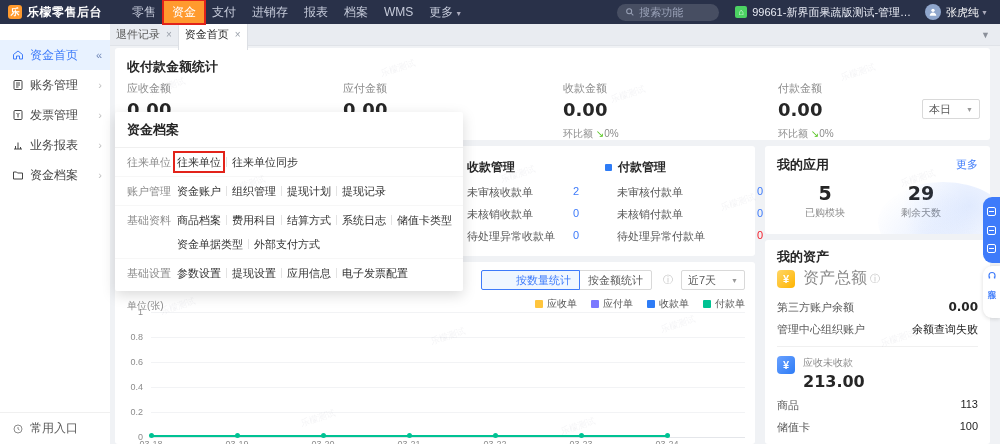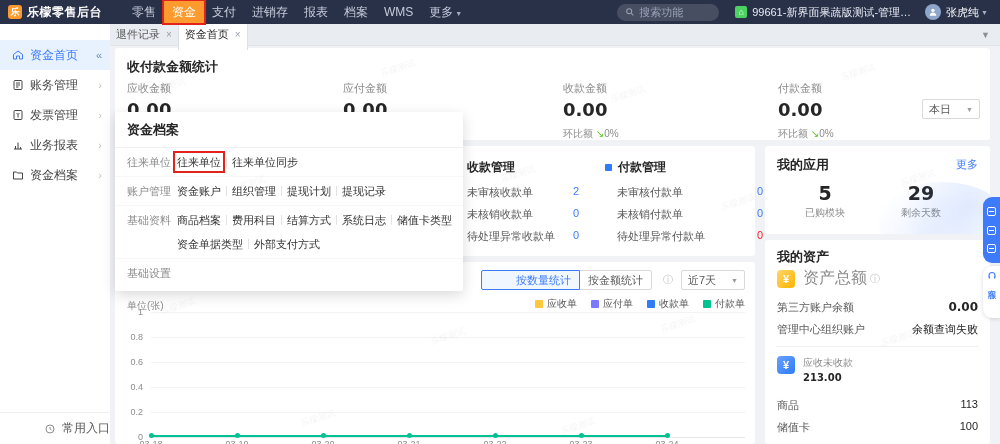--- a/index.html
+++ b/index.html
@@ -29,21 +29,21 @@
   .user-name { margin-left:5px; font-size:11px; white-space:nowrap; }
 
   
   .sidebar { position:absolute; top:24px; left:0; width:110px; height:420px; background:#fff; z-index:15; padding-top:16px; }
   .side-item { height:30px; display:flex; align-items:center; padding:0 8px 0 12px; color:#454545; cursor:pointer; }
   .side-item svg { margin-right:6px; flex:none; }
   .side-item .lbl { flex:1; font-size:12px; white-space:nowrap; }
   .chev { color:#c0c0c0; font-size:11px; }
   .collapse-glyph { color:#6f87b8; font-size:11px; }
   .side-item.active { background:#e8f2ff; color:#3e7bfa; }
-  .side-footer { position:absolute; bottom:0; left:0; width:100%; height:32px; border-top:1px solid #f0f0f0; display:flex; align-items:center; padding-left:12px; color:#595959; cursor:pointer;justify-content:flex-end; }
+  .side-footer { position:absolute; bottom:0; left:0; width:100%; height:32px; border-top:1px solid #f0f0f0; display:flex; align-items:center; padding-left:12px; color:#595959; cursor:pointer; }
   .side-footer svg { margin-right:6px; }
 
   
   .tabbar { position:absolute; left:110px; top:24px; width:890px; height:22px; background:#e9ecf1; display:flex; align-items:center; border-bottom:1px solid #e0e3e8; z-index:14; }
   .tab { height:30px; display:flex; align-items:center; padding:0 6px; color:#595959; font-size:11px; border-right:1px solid #dcdfe4; cursor:pointer; white-space:nowrap; }
   .tab.active { background:#fff; color:#262626; }
   .tab-close { margin-left:6px; font-size:10px; color:#9aa0aa; }
   .tabbar-caret { margin-left:auto; margin-right:10px; color:#8a8f99; font-size:9px; cursor:pointer; }
 
   
@@ -94,21 +94,21 @@
   .asset-head-label { margin-left:8px; font-size:16px; color:#8c8c8c; }
   .info-icon { color:#bfbfbf; font-size:10px; margin-left:3px; cursor:pointer; }
   .asset-row { position:absolute; left:12px; right:12px; display:flex; justify-content:space-between; font-size:11px; color:#595959; white-space:nowrap; }
   .ar0{top:60px} .ar1{top:82px} .ar2{top:158px} .ar3{top:180px}
   .asset-val-strong { color:#262626; font-weight:bold; font-size:12px; font-family:"DejaVu Sans",sans-serif; }
   .asset-val { color:#262626; }
   .asset-div { position:absolute; left:12px; right:12px; top:106px; border-top:1px solid #f0f0f0; }
   .recv { position:absolute; left:12px; top:116px; display:flex; }
   .recv-text { margin-left:8px; }
   .recv-label { font-size:10px; color:#8c8c8c; }
-  .recv-value { font-size:10px; font-weight:bold; color:#262626; margin-top:2px; font-family:"DejaVu Sans",sans-serif; }
+  .recv-value { font-size:16px; font-weight:bold; color:#262626; margin-top:2px; font-family:"DejaVu Sans",sans-serif; }
 
   
   .chart-card { left:115px; top:262px; width:640px; height:182px; overflow:hidden; }
   .chart-title { position:absolute; left:12px; top:10px; }
   .chart-controls { position:absolute; right:10px; top:8px; display:flex; align-items:center; gap:8px; }
   .seg { display:flex; }
   .seg-btn { height:20px; padding:0 8px; border:1px solid #d9d9d9; font-size:11px; color:#595959; display:flex; align-items:center; background:#fff; cursor:pointer; white-space:nowrap; }
   .seg-btn.first { border-radius:2px 0 0 2px;padding-left:34px; }
   .seg-btn.last { border-radius:0 2px 2px 0; margin-left:-1px; }
   .seg-btn.active { color:#3e7bfa; border-color:#3e7bfa; background:#f0f7ff; z-index:1; }
@@ -475,20 +475,29 @@
         <span class="dd-item"><span>储值卡类型</span></span>
         <span class="dd-break"></span>
         <span class="dd-item"><span>资金单据类型</span></span>
         <span class="dd-sep"></span>
         <span class="dd-item"><span>外部支付方式</span></span>
       </div>
     </div>
 
     <div class="dd-row last">
       <div class="dd-label">基础设置</div>
+      <div class="dd-items">
+        <span class="dd-item"><span>参数设置</span></span>
+        <span class="dd-sep"></span>
+        <span class="dd-item"><span>提现设置</span></span>
+        <span class="dd-sep"></span>
+        <span class="dd-item"><span>应用信息</span></span>
+        <span class="dd-sep"></span>
+        <span class="dd-item"><span>电子发票配置</span></span>
+      </div>
     </div>
   </div>
 
   <div class="float-strip">
     <span class="fs-icon"></span>
     <span class="fs-icon"></span>
     <span class="fs-icon"></span>
   </div>
   <div class="float-service">
     <svg width="10" height="9" viewBox="0 0 24 24" fill="none" stroke="#3e7bfa" stroke-width="3">

